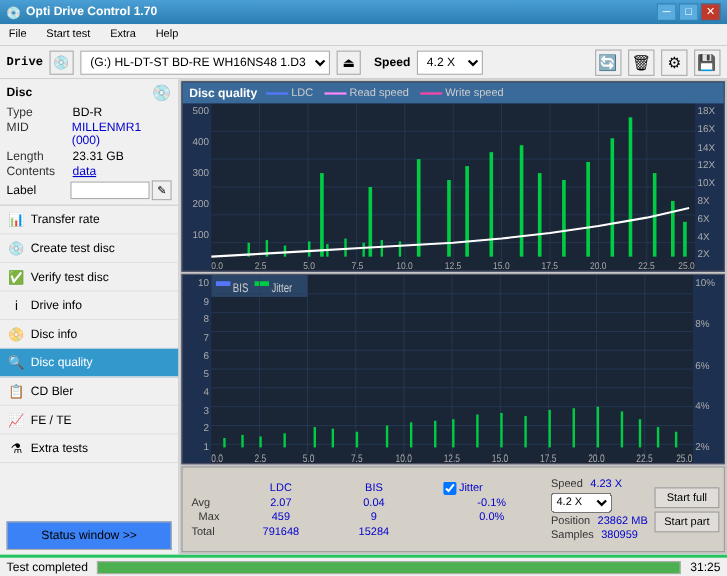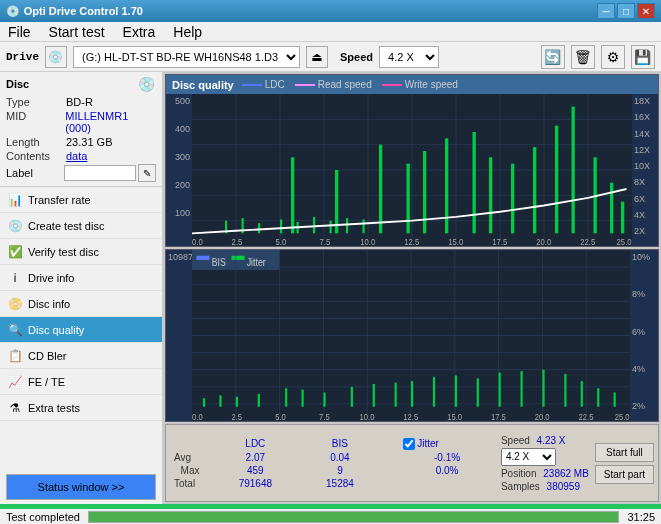--- a/index.html
+++ b/index.html
@@ -27,21 +27,21 @@
     
     .menu-bar {
       background: #f0f0f0;
       height: 20px;
       display: flex;
       align-items: center;
       padding: 0 4px;
       border-bottom: 1px solid #ccc;
       gap: 10px;
     }
-    .menu-item { font-size: 14px; padding: 2px 4px; cursor: pointer; }
+    .menu-item { font-size: 10px; padding: 2px 4px; cursor: pointer; }
 
     
     .drive-bar {
       background: #f0f0f0;
       height: 30px;
       display: flex;
       align-items: center;
       padding: 2px 6px;
       border-bottom: 1px solid #ccc;
       gap: 6px;
@@ -113,21 +113,21 @@
     .status-window-btn {
       height: 26px; display: flex; align-items: center; justify-content: center;
       background: #3b82f6; border: 1px solid #aaa; margin: 4px 6px; cursor: pointer;
       font-size: 11px;
     }
 
     
     .status-bar {
       height: 20px;
       background: #f0f0f0;
-      border-top: 5px solid #22c55e;
+      border-top: 3px solid #22c55e;
       display: flex;
       align-items: center;
       padding: 0 6px;
       gap: 8px;
       font-size: 11px;
     }
     .status-text { flex: 0 0 auto; }
     .progress-bar-container { flex: 1; height: 12px; background: #fff; border: 1px solid #aaa; }
     .progress-bar-fill { height: 100%; background: #4caf50; }
     .status-time { flex: 0 0 auto; }
@@ -377,21 +377,21 @@
             <span>6X</span>
             <span>4X</span>
             <span>2X</span>
           </div>
         </div>
       </div>
 
       <div style="flex:1; background:#1e3050; border:1px solid #556; display:flex; flex-direction:column; position:relative;">
         <div style="flex:1; display:flex; position:relative; overflow:hidden;">
 
-          <div style="width:26px; display:flex; flex-direction:row; justify-content:space-between; padding:2px 2px 10px 2px; color:#aaa; font-size:9px; text-align:right;border-radius:10px;">
+          <div style="width:26px; display:flex; flex-direction:column; justify-content:space-between; padding:2px 2px 10px 2px; color:#aaa; font-size:9px; text-align:right;border-radius:10px;">
             <span>10</span>
             <span>9</span>
             <span>8</span>
             <span>7</span>
             <span>6</span>
             <span>5</span>
             <span>4</span>
             <span>3</span>
             <span>2</span>
             <span>1</span>

